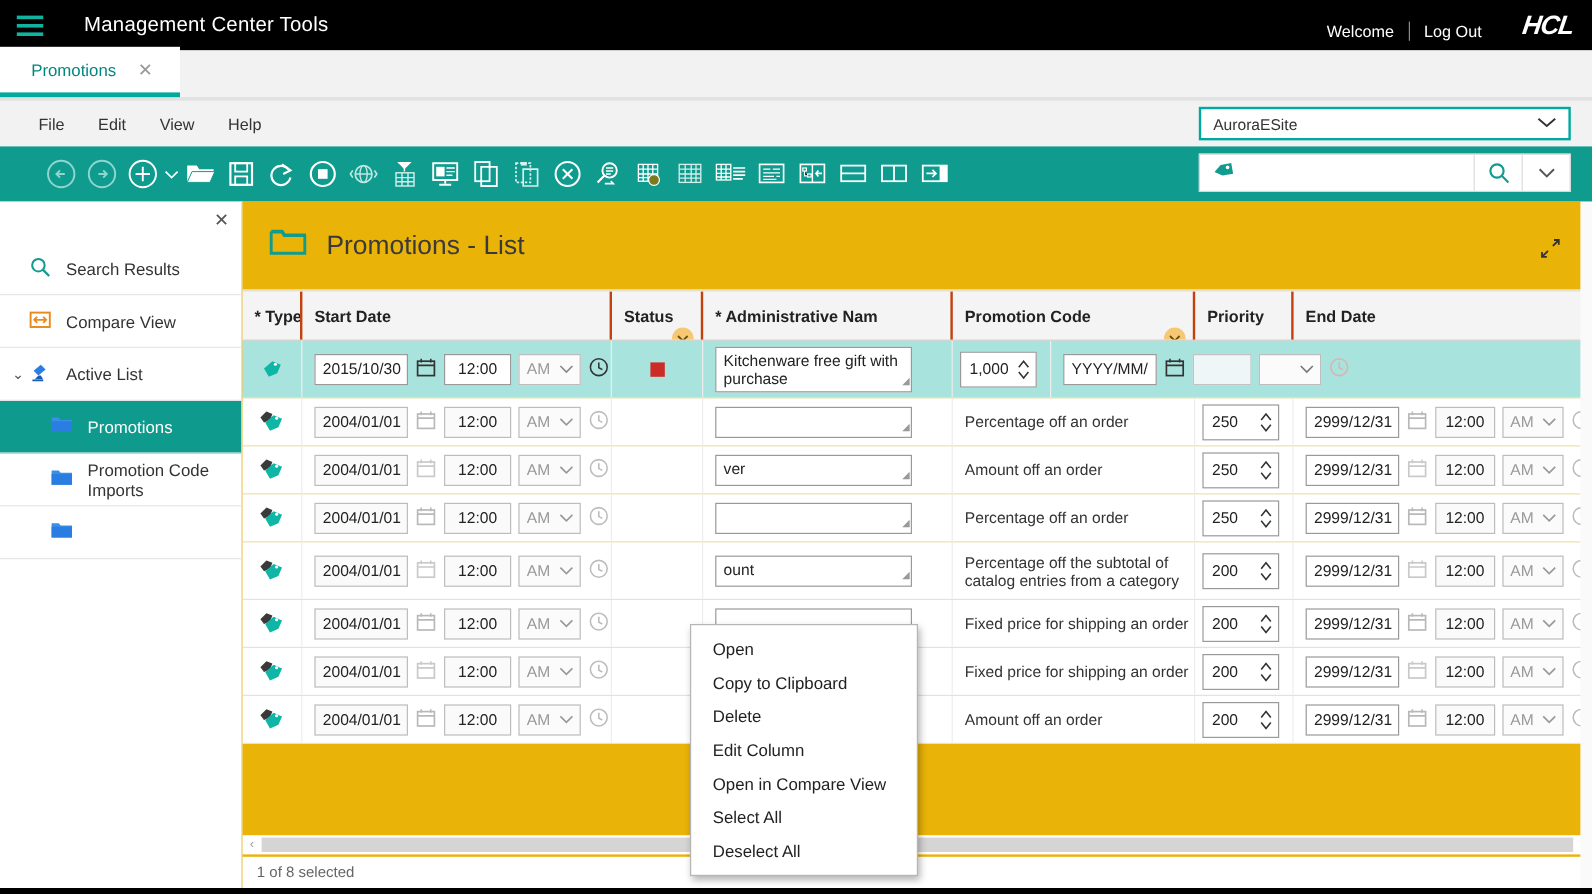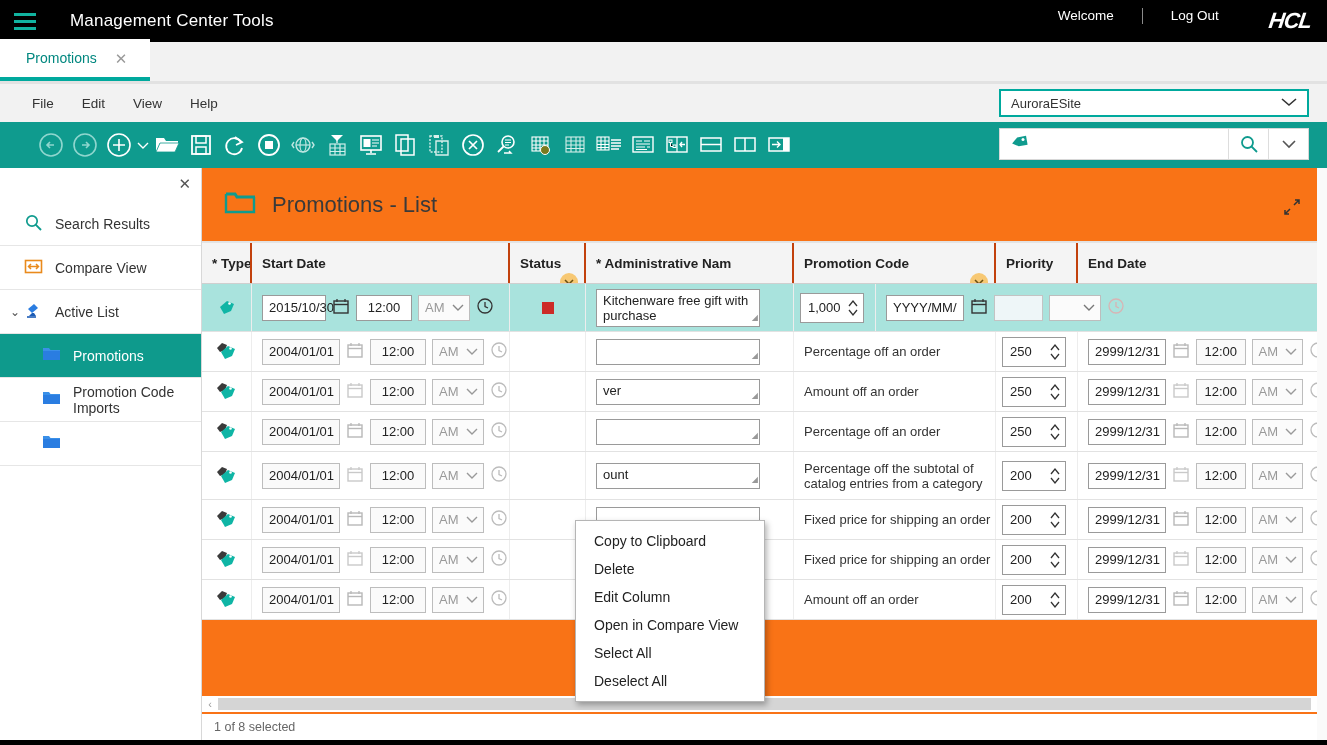--- a/index.html
+++ b/index.html
@@ -13,21 +13,21 @@
   .app { width: 1327px; height: 745px; position: relative; background:#fff; }
 
   
   .topbar {
     height: 42px; background: #000; color:#fff;
     display:flex; align-items:center; padding: 0 16px 0 14px;
   }
   .hamburger { width: 22px; height: 17px; display:flex; flex-direction:column; justify-content:space-between; cursor:pointer; }
   .hamburger span { display:block; height:3px; background:#11b3a0; border-radius:0; }
   .app-title { font-size: 17px; margin-left: 34px; letter-spacing: .2px; font-weight:400; }
-  .topbar-right { margin-left:auto; display:flex; align-items:flex-start; gap:16px; }
+  .topbar-right { margin-left:auto; display:flex; align-items:flex-end; gap:0; }
   .tb-link { font-size: 13.5px; color:#fff; text-decoration:none; padding: 0 12px; }
   .tb-sep { width:1px; height:16px; background:#8a8a8a; }
   .hcl-logo {
     margin-left: 22px; font-size: 22px; font-weight: bold; font-style: italic;
     letter-spacing: -1px; color:#fff; font-family:"Liberation Sans", sans-serif;
     transform: skewX(-8deg);
   }
 
   
   .tabstrip {
@@ -87,21 +87,21 @@
     height: 44px; display:flex; align-items:center; gap: 12px;
     padding-left: 24px; border-bottom:1px solid #e6e6e6; cursor:pointer;
     font-size: 14px; color:#333;
   }
   .side-item.child { padding-left: 42px; }
   .side-item.active { background:#0e9a8c; color:#fff; }
   .side-item .twisty { position:absolute; left: 10px; font-size: 12px; color:#555; }
   .side-item.has-twisty { position:relative; }
 
   
-  .content { flex:1; background:#f97316; position:relative; overflow:hidden; }
+  .content { flex:1; background:#eab308; position:relative; overflow:hidden; }
   .page-head {
     height: 74px; display:flex; align-items:center; padding-left: 22px;
     border-bottom: 1px solid #e2e2e2; position:relative;
   }
   .page-title { font-size: 22px; color:#3a3a3a; margin-left: 16px; }
   .expand-icon { position:absolute; right: 24px; top: 28px; cursor:pointer; }
 
   
   .tbl { width: 1125px; }
   .thead {
@@ -544,21 +544,21 @@
           <div class="row selected tall">
             <div class="cell" style="width:50px;justify-content:center;padding-left:0">
               <span>
                 <svg width="20" height="18" viewBox="0 0 20 18">
                     <path d="M3 10l7-6 7 3-3 7-7 3z" fill="#0fb5a5"></path>
                     <circle cx="12.5" cy="6.5" r="1.3" fill="#fff"></circle>
                   </svg>
               </span>
             </div>
             <div class="cell" style="width:258px">
-              <span class="txtin" style="width:64px">2015/10/30</span>
+              <span class="txtin" style="width:78px">2015/10/30</span>
               <span>
                 <svg width="18" height="18" viewBox="0 0 18 18">
                     <rect x="2" y="4" width="14" height="12" fill="none" stroke="#333" stroke-width="1.4"></rect>
                     <path d="M2 7.5h14" stroke="#333" stroke-width="1.4"></path>
                     <path d="M5 2v3M13 2v3" stroke="#333" stroke-width="1.3"></path>
                   </svg>
               </span>
               <span class="txtin" style="width:56px;justify-content:center">12:00</span>
               <span class="sel dis">
                 <span>AM</span>
@@ -1075,20 +1075,21 @@
       </div>
 
       <div class="statusbar">
         <span>1 of 8 selected</span>
       </div>
 
       <div class="vscroll-right"></div>
     </div>
 
     <div class="ctxmenu">
+      <div class="ctxitem">Open</div>
       <div class="ctxitem">Copy to Clipboard</div>
       <div class="ctxitem">Delete</div>
       <div class="ctxitem">Edit Column</div>
       <div class="ctxitem">Open in Compare View</div>
       <div class="ctxitem">Select All</div>
       <div class="ctxitem">Deselect All</div>
 
     </div>
 
   </div>

